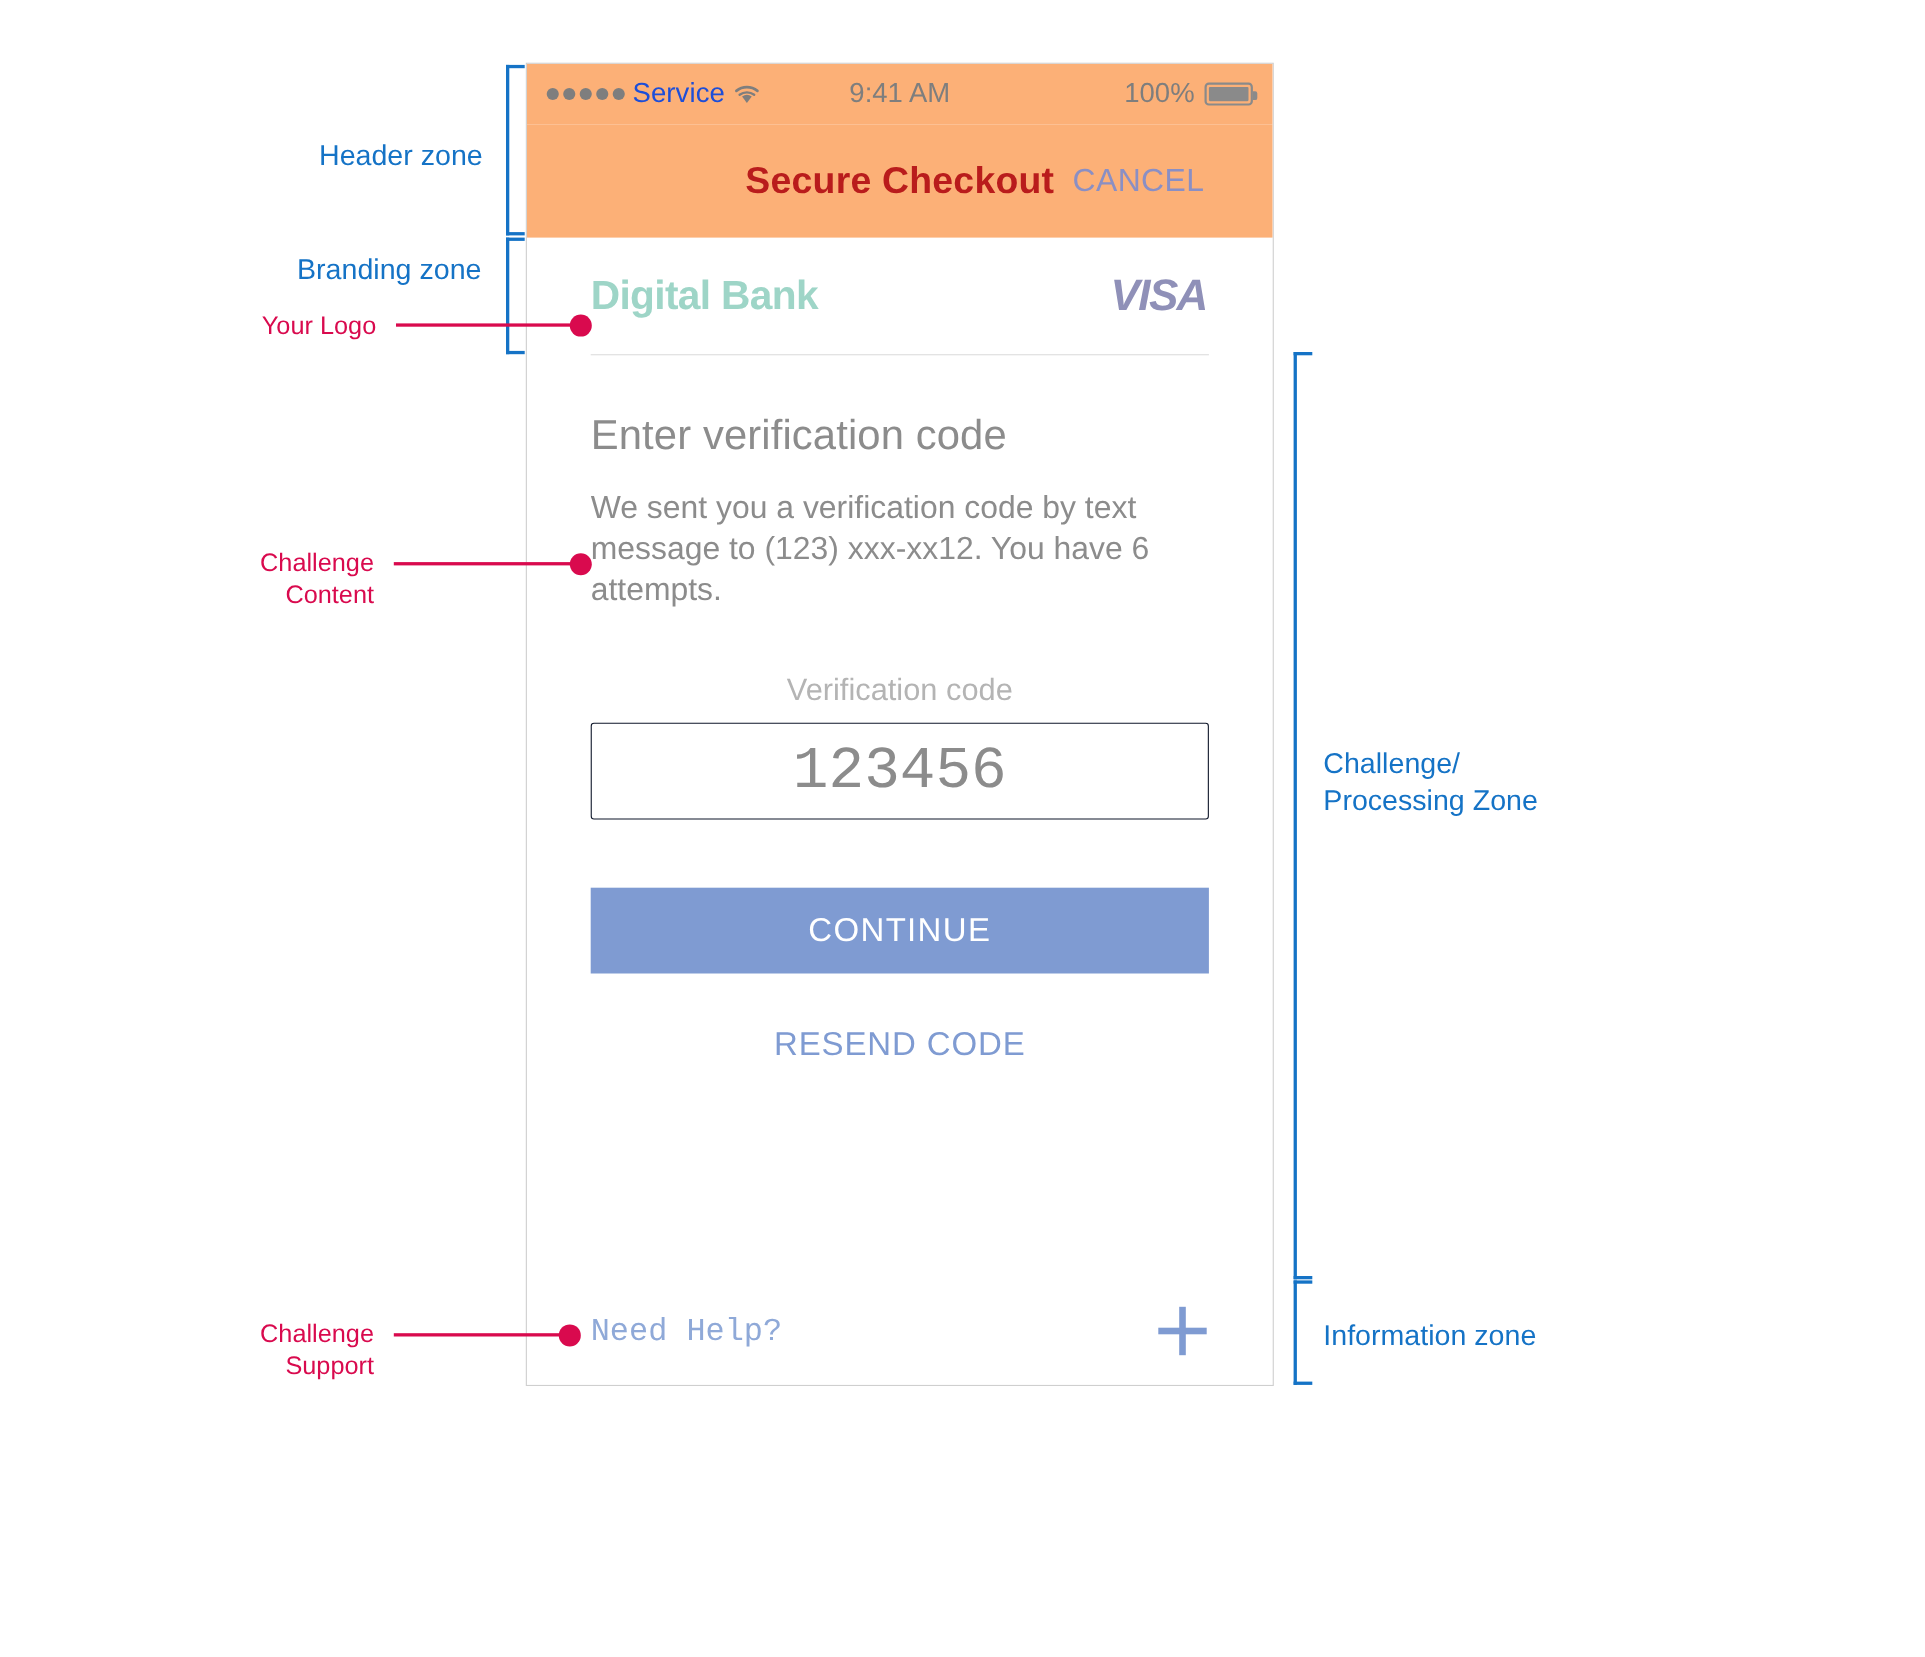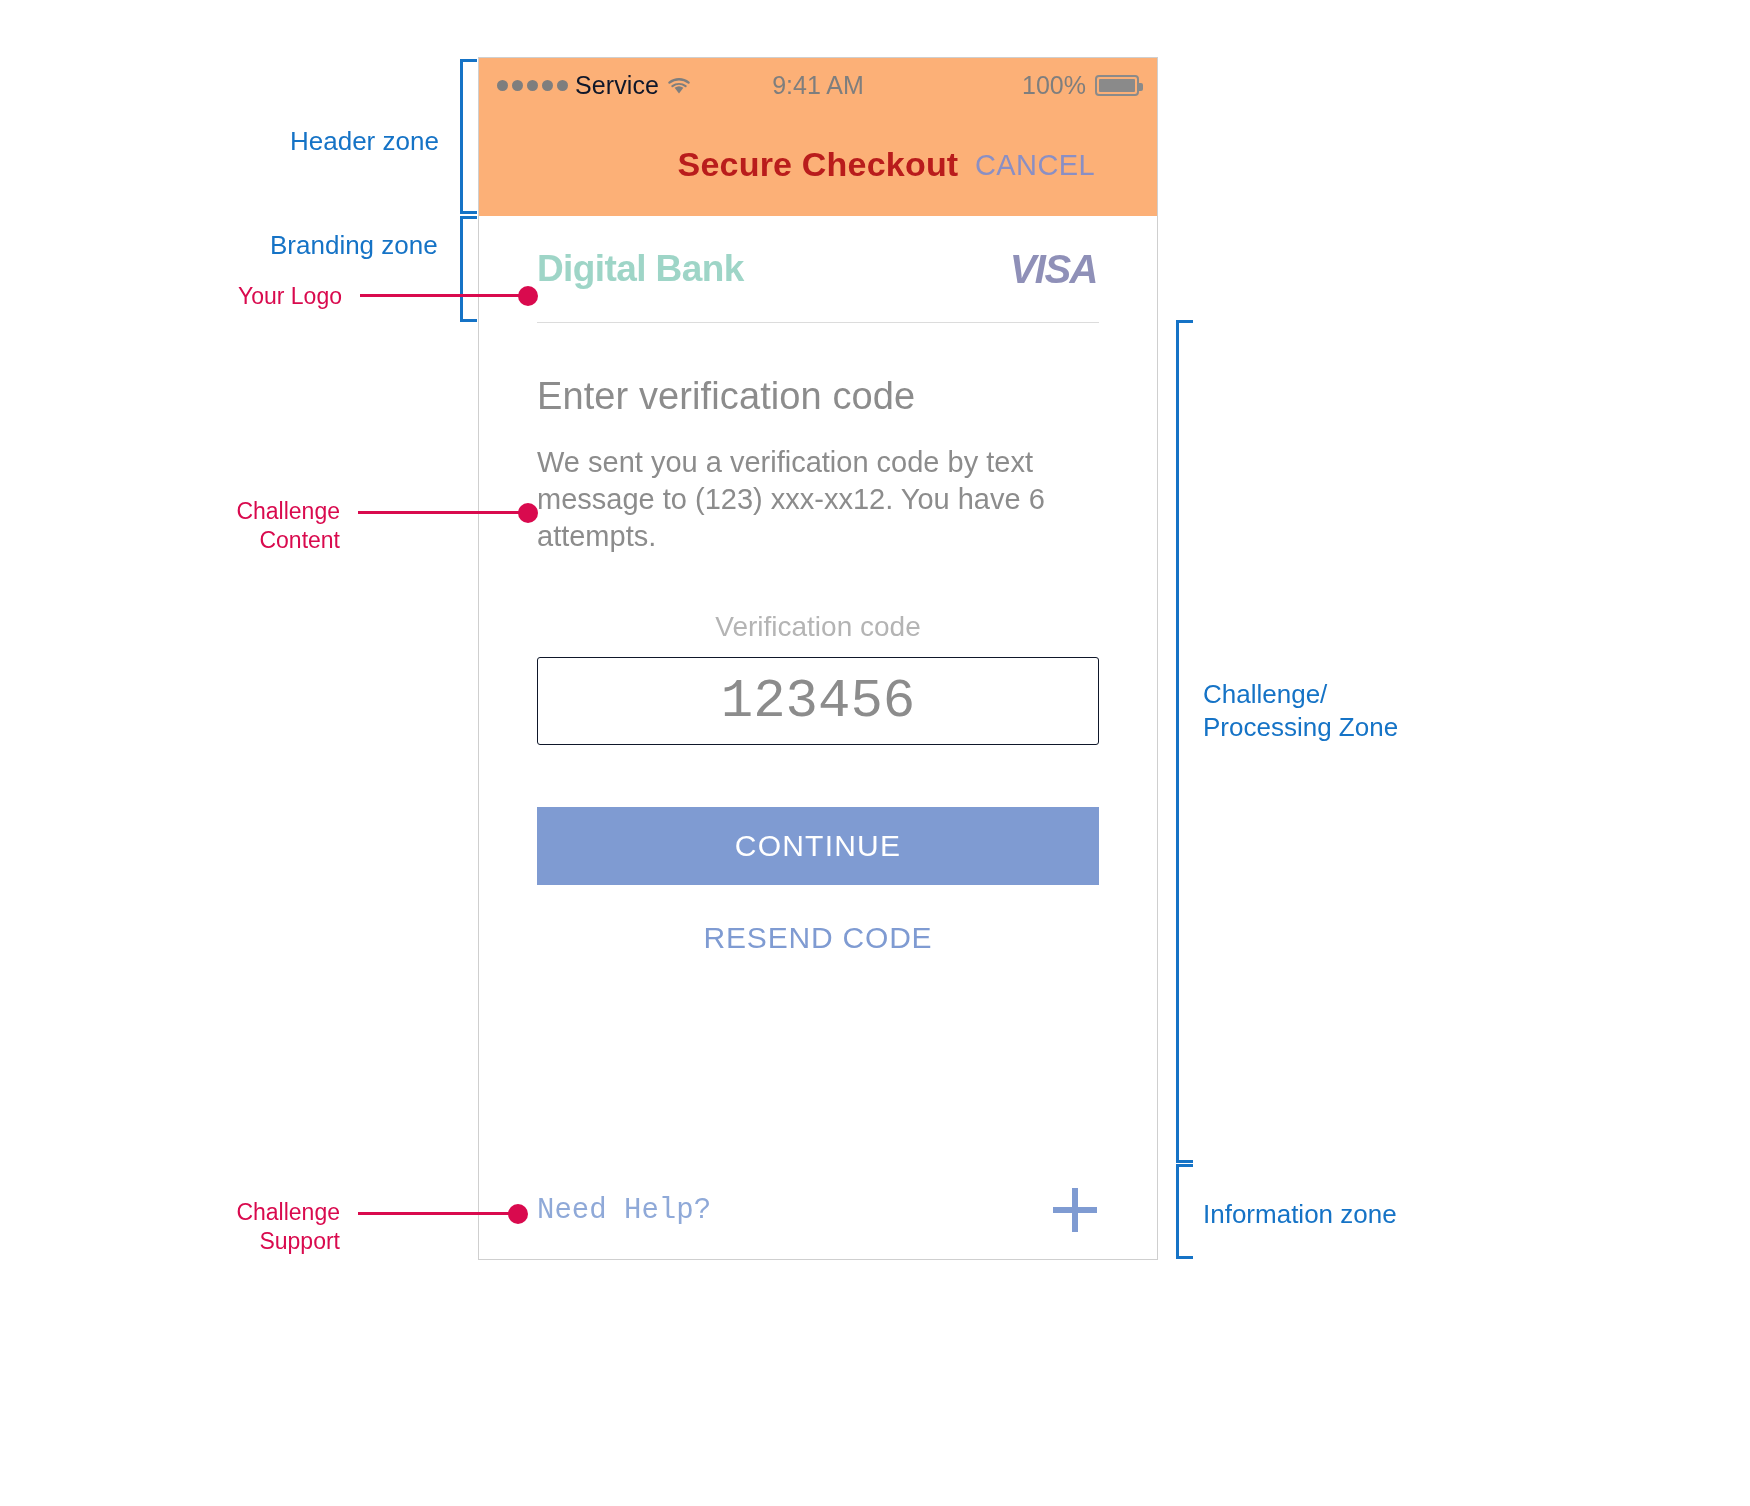--- a/index.html
+++ b/index.html
@@ -50,21 +50,21 @@
   }
   .dots { display: flex; gap: 4px; align-items: center; }
   .dots i {
     display: block;
     width: 11px; height: 11px;
     border-radius: 50%;
     background: #7e7e7e;
   }
   .sb-carrier {
     font-size: 25px;
-    color: #0f172a;
+    color: #1d4ed8;
     letter-spacing: .1px;
   }
   .wifi { display: block; width: 26px; height: 19px; }
   .sb-center {
     position: absolute;
     left: 0; right: 0;
     text-align: center;
     font-size: 25px;
     color: #7e7e7e;
     pointer-events: none;
@@ -206,21 +206,21 @@
     background: #7f9bd2;
     color: #ffffff;
     font-family: inherit;
     font-size: 30px;
     letter-spacing: 1.2px;
     cursor: pointer;
   }
   .btn-resend {
     display: block;
     width: 100%;
-    margin-top: 36px;
+    margin-top: 48px;
     background: none;
     border: none;
     font-family: inherit;
     font-size: 30px;
     letter-spacing: .8px;
     color: #7f9bd2;
     cursor: pointer;
     padding: 0;
   }
 

